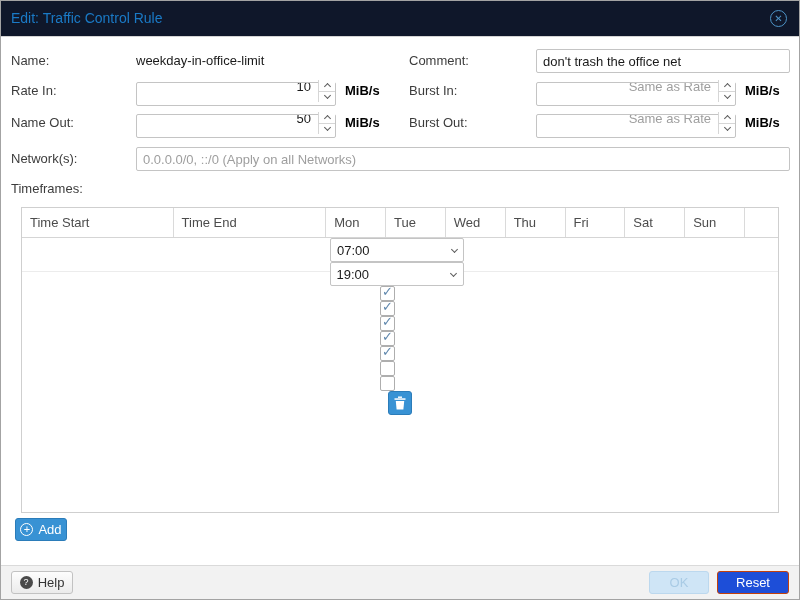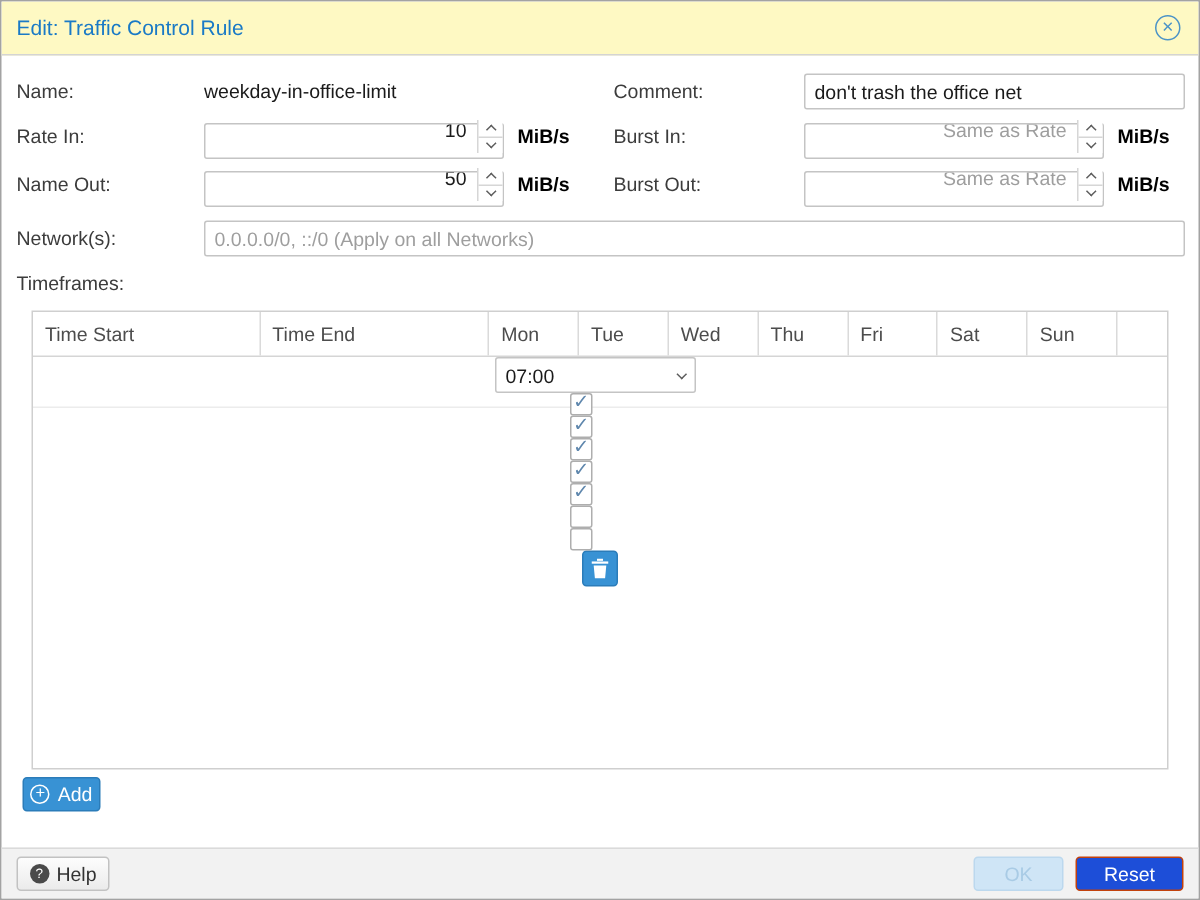--- a/index.html
+++ b/index.html
@@ -2,21 +2,21 @@
 <html><head>
 <meta charset="utf-8">
 <style>
   * { box-sizing: border-box; margin: 0; padding: 0; }
   html, body { width: 800px; height: 600px; background: #fff; }
   body { font-family: "Liberation Sans", "DejaVu Sans", sans-serif; font-size: 13px; color: #3c3c3c; }
 
   .dialog { position: relative; width: 800px; height: 600px; background: #fff; border: 1px solid #a3a3a3; overflow: hidden; }
 
   
-  .dialog-header { position: absolute; left: 0; top: 0; width: 100%; height: 36px; background: #fef9c3; border-bottom: 1px solid #d4d4d4; }
+  .dialog-header { position: absolute; left: 0; top: 0; width: 100%; height: 36px; background: #0f172a; border-bottom: 1px solid #d4d4d4; }
   .dialog-title { position: absolute; left: 10px; top: 0; line-height: 35px; font-size: 14px; color: #1a7ac6; }
   .close-btn { position: absolute; right: 12px; top: 9px; width: 17px; height: 17px; border: 1px solid #4d94c7; border-radius: 50%; color: #4d94c7; font-size: 10px; line-height: 15px; text-align: center; cursor: pointer; }
 
   
   .lbl { position: absolute; height: 24px; line-height: 24px; color: #3c3c3c; }
   .val-text { position: absolute; height: 24px; line-height: 24px; color: #1a1a1a; }
   .unit { position: absolute; height: 24px; line-height: 24px; color: #000; font-weight: 600; text-align: center; }
 
   
   .txt { position: absolute; height: 24px; border: 1px solid #c4c4c4; border-radius: 2px; padding: 0 6px; font-size: 13px; font-family: inherit; color: #1a1a1a; background: #fff; outline: none; }
@@ -160,20 +160,28 @@
 
     <div class="tbl-row">
       <div class="td c-ts">
         <div class="combo">
           <input type="text" value="07:00" style="">
           <div class="combo-trigger">
               <i class="chev chev-down"></i>
             </div>
         </div>
       </div>
+      <div class="td c-te">
+        <div class="combo">
+          <input type="text" value="19:00" style="">
+          <div class="combo-trigger">
+              <i class="chev chev-down"></i>
+            </div>
+        </div>
+      </div>
       <div class="td c-day">
           <div class="checkbox checked"></div>
         </div>
       <div class="td c-day">
           <div class="checkbox checked"></div>
         </div>
       <div class="td c-day">
           <div class="checkbox checked"></div>
         </div>
       <div class="td c-day">

